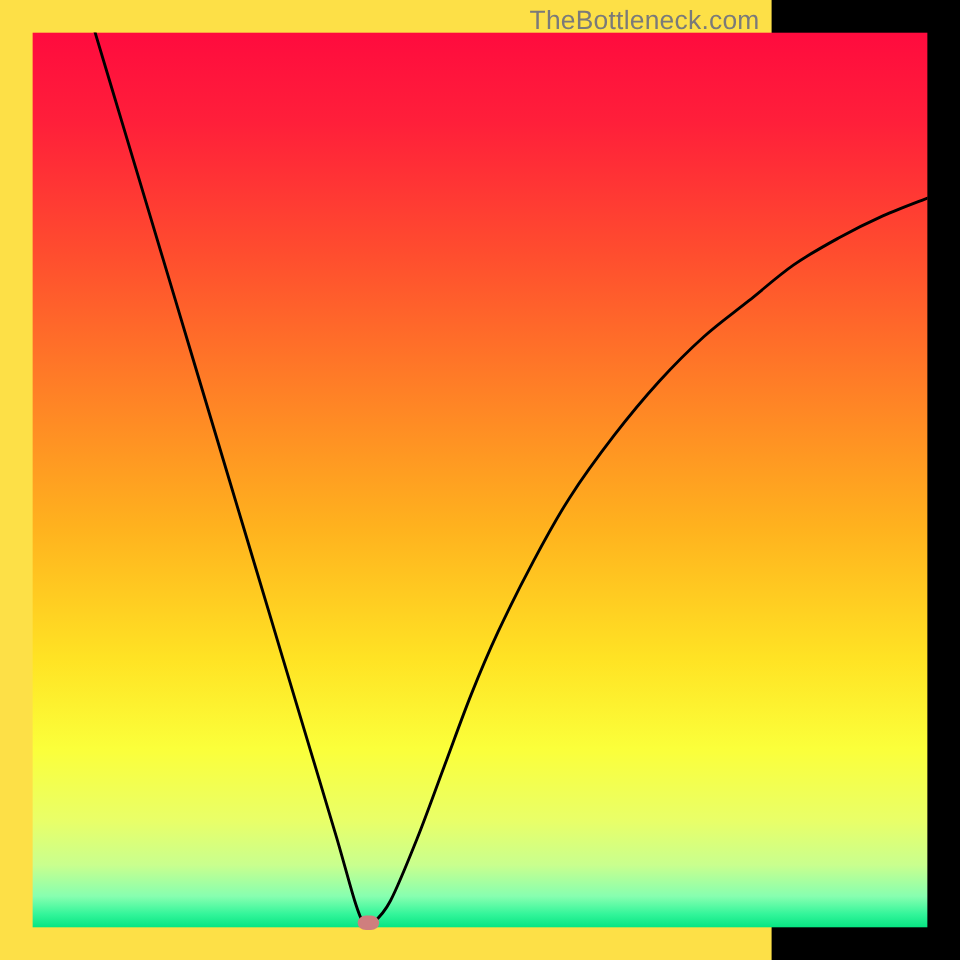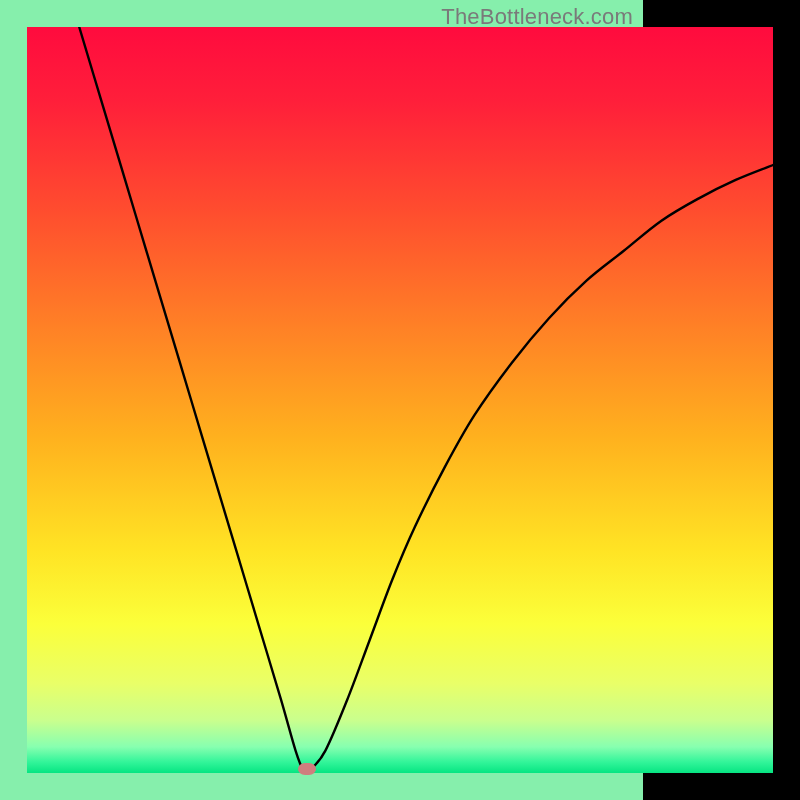--- a/index.html
+++ b/index.html
@@ -8,21 +8,21 @@
     width: 800px;
     height: 800px;
     background: #000;
     overflow: hidden;
     font-family: Arial, Helvetica, sans-serif;
   }
   .outer {
     position: relative;
     width: 643px;
     height: 800px;
-    background: #86efac;
+    background: #fde047;
   }
   .watermark {
     position: absolute;
     top: 4px;
     right: 10px;
     color: #7a7a7a;
     font-size: 22px;
     letter-spacing: 0.2px;
     font-weight: 400;
     z-index: 50;

